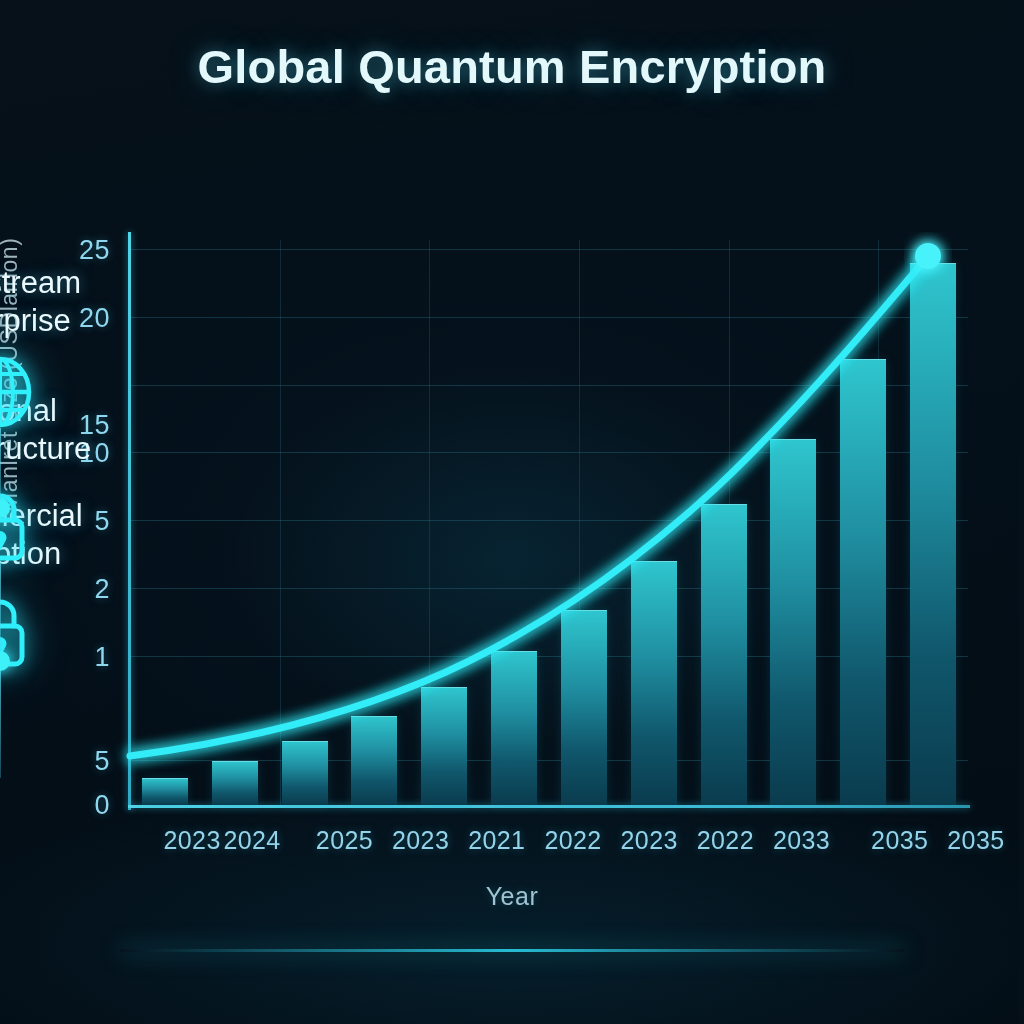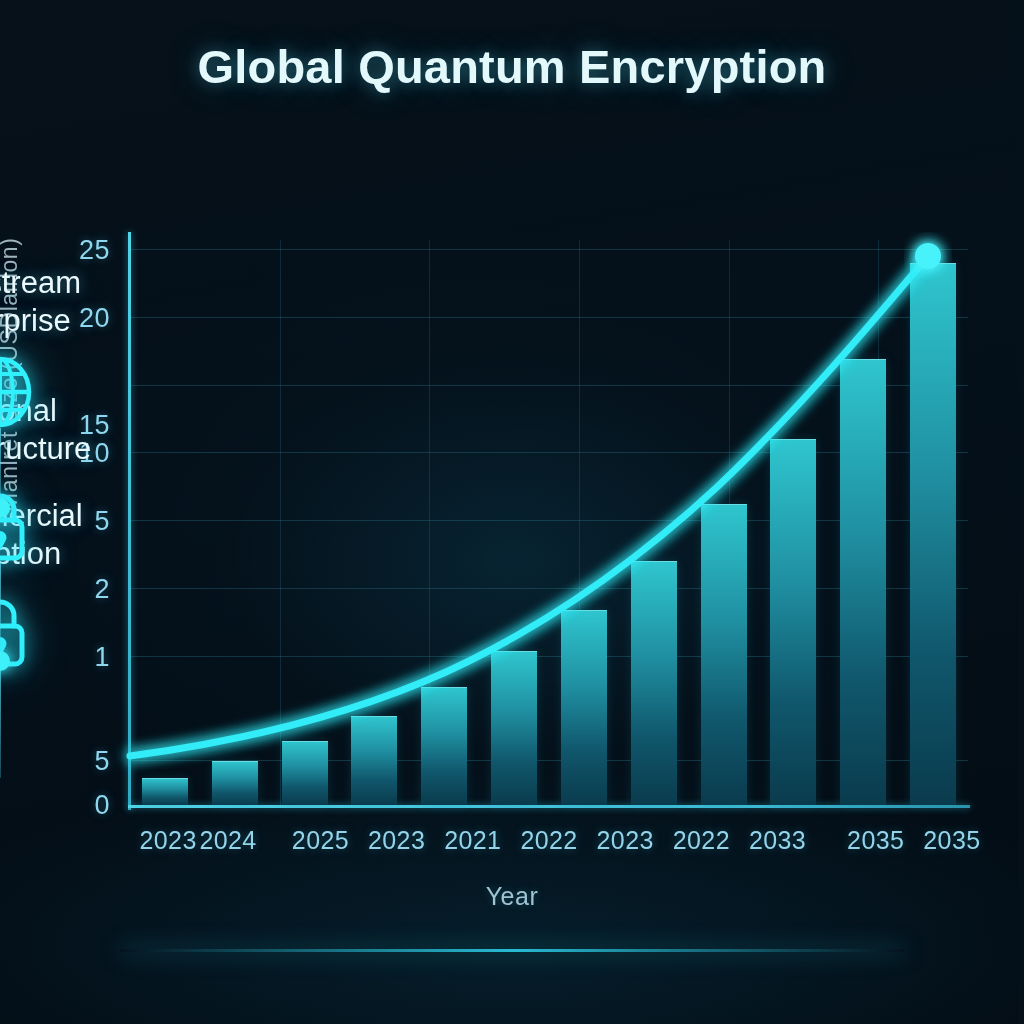--- a/index.html
+++ b/index.html
@@ -63,20 +63,21 @@
     text-shadow:0 0 9px rgba(70,200,235,.40);
     white-space:nowrap;
   }
   #ytick-layer{position:absolute;left:0;top:240px;width:124px;height:580px;}
   #ytick-layer .ytick{right:14px;text-align:right;transform:translateY(-50%);}
   #xtick-layer{position:absolute;left:130px;top:826px;width:838px;height:40px;}
   .xtick{
     position:absolute;top:0;transform:translateX(-50%);
     color:#93d4ea;font-size:25px;letter-spacing:.4px;white-space:nowrap;
     text-shadow:0 0 8px rgba(70,200,235,.35);
+    margin-left:24px;
   }
   #ylabel{
     position:absolute;left:-4px;top:512px;
     transform:rotate(-90deg);transform-origin:left top;
     color:#9fb4bd;font-size:23px;letter-spacing:.6px;white-space:nowrap;
   }
   #xlabel{
     position:absolute;left:0;top:882px;width:1024px;text-align:center;
     color:#9fc3d2;font-size:25px;letter-spacing:.5px;
     text-shadow:0 0 8px rgba(70,200,235,.25);

